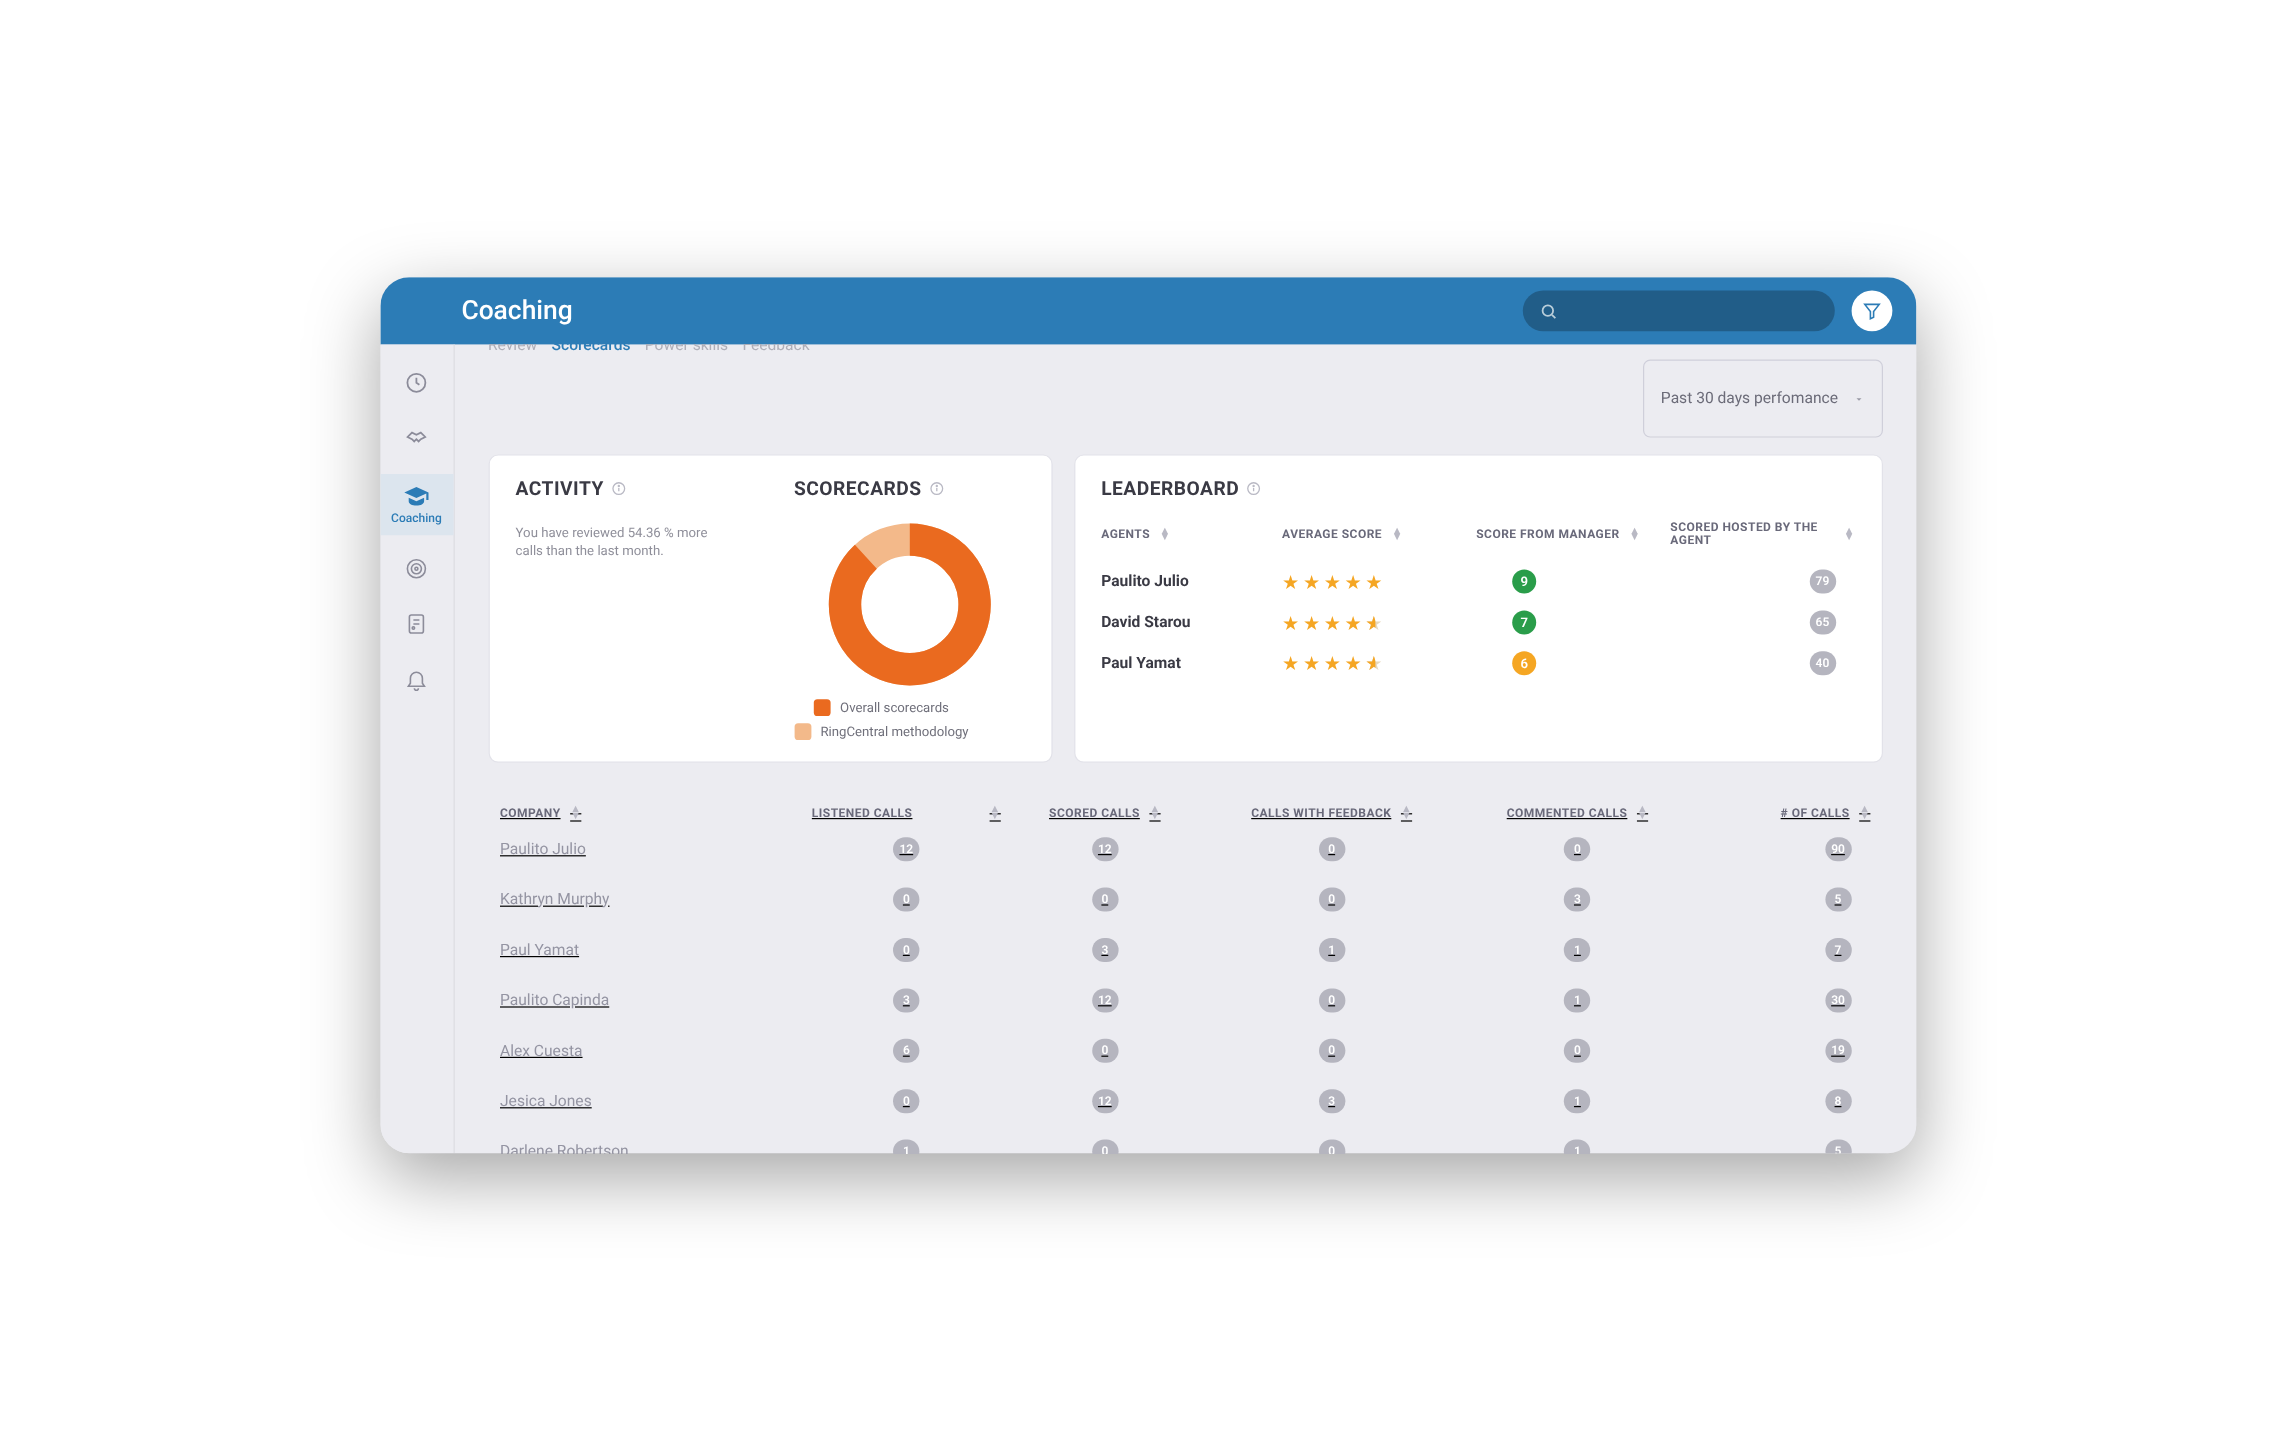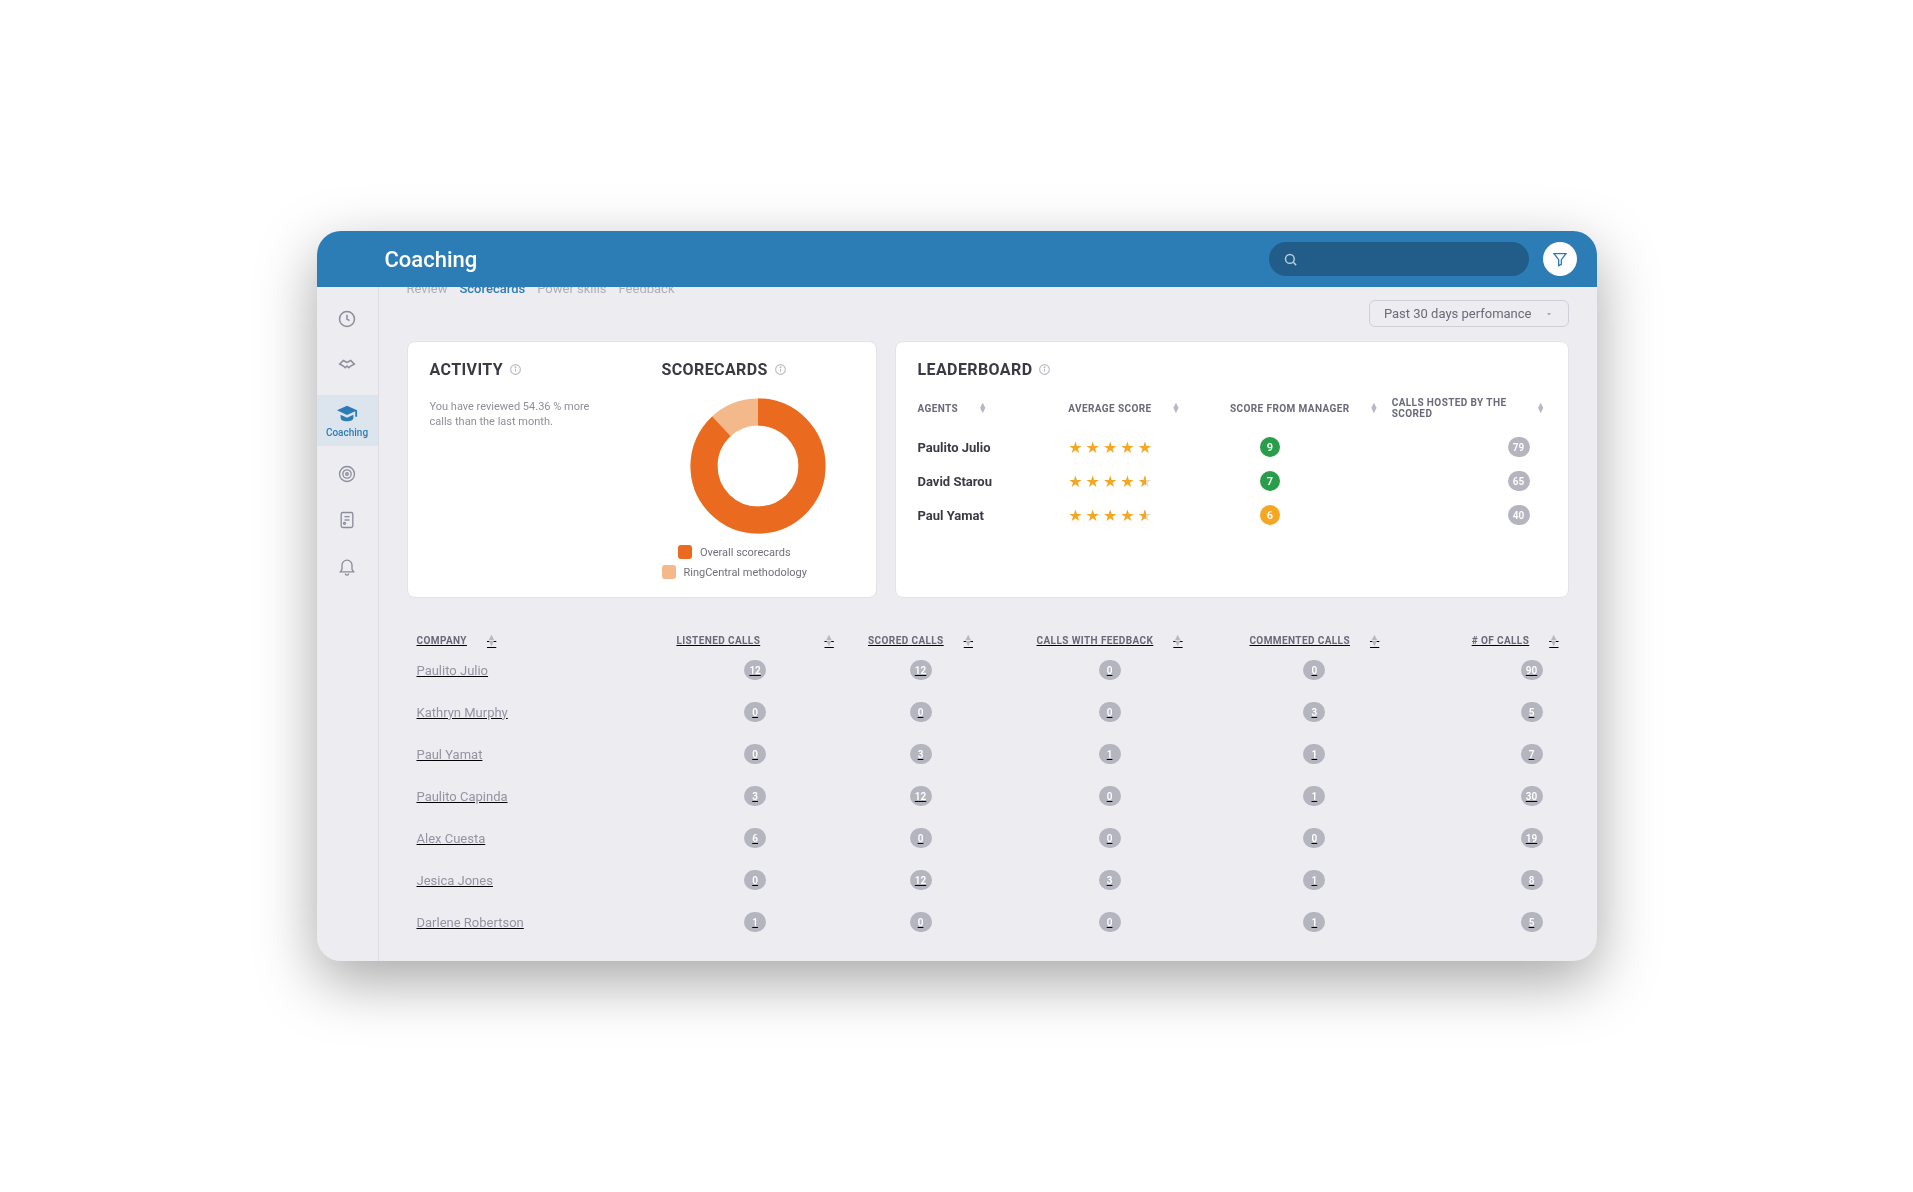--- a/index.html
+++ b/index.html
@@ -59,21 +59,21 @@
     flex-grow: 1; overflow-y: auto; padding: 0 28px 20px 28px;
   }
   .tabs {
     display: flex; gap: 12px; padding: 0 0 8px 0; margin-top: -6px;
   }
   .tab { font-size: 13px; color: #aeaeb8; cursor: pointer; }
   .tab.active { color: #2c7cb6; font-weight: 500; }
   .period-row { display: flex; justify-content: flex-end; margin-top: -4px; }
   .period-dd {
     border: 1px solid #d3d3dc; background: #fff0; border-radius: 6px;
-    padding: 5px 14px; font-size: 13px; color: #6b6b78;
+    padding: 24px 14px; font-size: 13px; color: #6b6b78;
     display: flex; align-items: center; gap: 12px; cursor: pointer;
     background: #ececf1;
   }
   .period-dd { border-color: #cfcfda; }
   .period-dd svg { color: #9a9aa6; }
 
   .cards-row { display: flex; gap: 18px; margin-top: 14px; }
   .card {
     background: #fff; border: 1px solid #e2e2e9; border-radius: 8px;
     padding: 18px 22px;
@@ -95,21 +95,21 @@
   .legend-item { display: flex; align-items: center; gap: 8px; }
   .swatch { width: 14px; height: 14px; border-radius: 3px; }
 
   .leader-head, .leader-row {
     display: grid;
     grid-template-columns: 1.3fr 1.4fr 1.4fr 1.4fr;
     align-items: center;
     gap: 8px;
   }
   .leader-head { margin-top: 18px; }
-  .th { font-size: 10px; font-weight: 700; color: #69697a; letter-spacing: 0.4px; display: flex; align-items: center; gap: 20px; }
+  .th { font-size: 10px; font-weight: 700; color: #69697a; letter-spacing: 0.4px; display: flex; align-items: center; gap: 8px; }
   .sort-icon { font-size: 9px; color: #b9b9c4; line-height: 0.6; display: flex; flex-direction: column; }
   .leader-body { display: flex; flex-direction: column; gap: 14px; margin-top: 18px; }
   .agent-name { font-size: 13px; font-weight: 700; color: #3a3a44; }
   .stars { display: flex; gap: 3px; color: #f5a623; font-size: 16px; }
   .score-pill { width: 20px; height: 20px; border-radius: 50%; color: #fff; font-size: 11px; font-weight: 600; display: flex; align-items: center; justify-content: center; }
   .pill-green { background: #2a9d4a; }
   .pill-amber { background: #f5a623; }
   .pill-grey  { background: #b5b5bf; color: #fff; font-size: 10px; font-weight: 600; width: 22px; height: 20px; border-radius: 10px; display: inline-flex; align-items: center; justify-content: center; }
   .centerish { display: flex; justify-content: flex-start; padding-left: 30px; }
 
@@ -277,21 +277,21 @@
               </div>
             <div class="th">
                 <span>AVERAGE SCORE</span>
                 <span class="sort-icon">▲<br>▼</span>
               </div>
             <div class="th">
                 <span>SCORE FROM MANAGER</span>
                 <span class="sort-icon">▲<br>▼</span>
               </div>
             <div class="th th-right">
-                <span>CALLS HOSTED BY THE SCORED</span>
+                <span>SCORED HOSTED BY THE AGENT</span>
                 <span class="sort-icon">▲<br>▼</span>
               </div>
           </div>
           <div class="leader-body" id="leader-body">
               <div class="leader-row">
                 <div class="agent-name">Paulito Julio</div>
                 <div class="stars">
                   <span>★</span>
                   <span>★</span>
                   <span>★</span>

